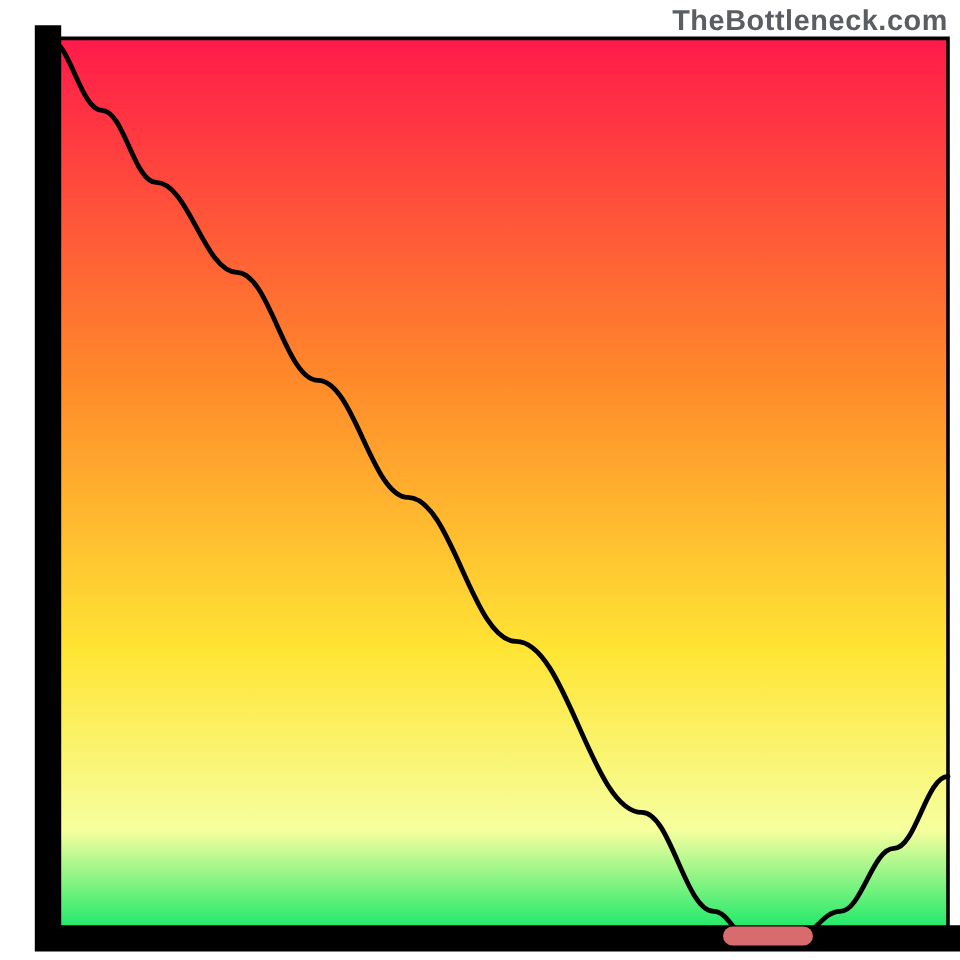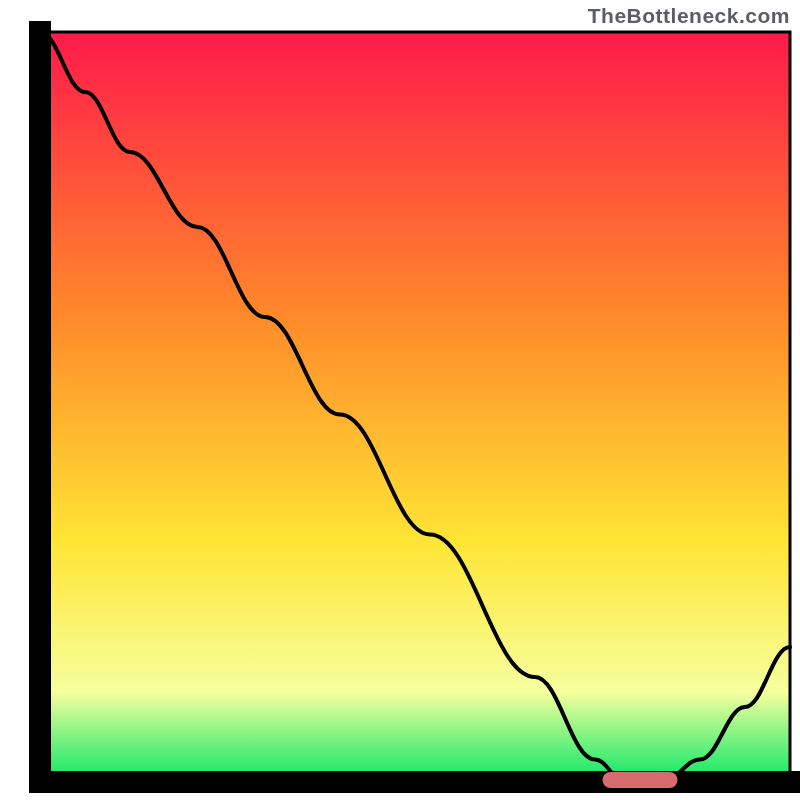--- a/index.html
+++ b/index.html
@@ -13,21 +13,21 @@
   .stage {
     position: relative;
     width: 800px;
     height: 800px;
   }
   .watermark {
     position: absolute;
     top: 4px;
     right: 10px;
     font-family: Arial, Helvetica, sans-serif;
-    font-size: 21px;
+    font-size: 24px;
     font-weight: 600;
     color: #5a5e63;
     letter-spacing: 0.5px;
     user-select: none;
   }
   svg { display: block; }
 </style>
 </head>
 <body>
 

